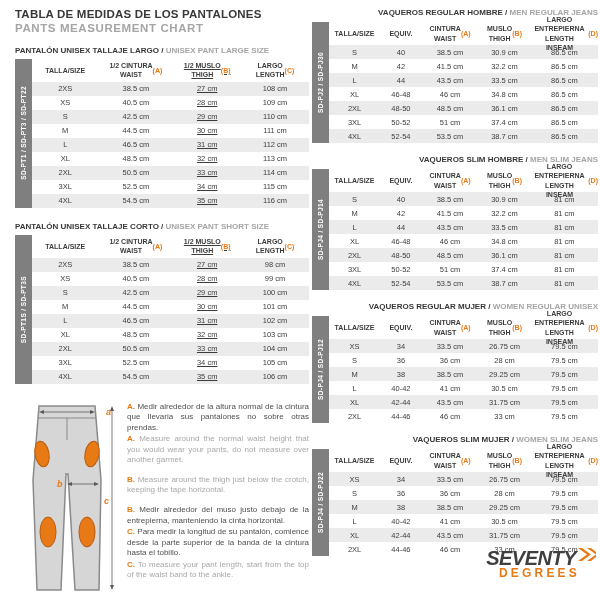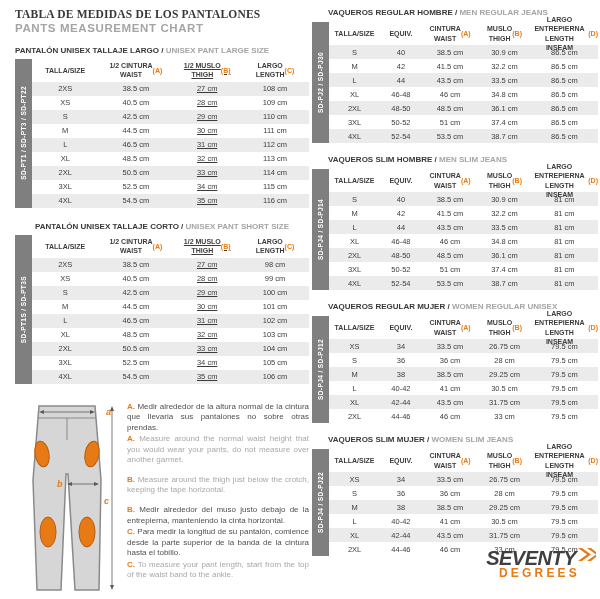--- a/index.html
+++ b/index.html
@@ -1,25 +1,25 @@
 <!DOCTYPE html>
 <html><head>
 <meta charset="utf-8">
 <style>
   html,body{margin:0;padding:0;background:#fff;}
   body{width:600px;height:599px;font-family:"Liberation Sans",sans-serif;color:#3c3c3c;}
   .page{position:relative;width:600px;height:599px;overflow:hidden;background:#fff;}
   .col-left{position:absolute;left:15px;top:8px;width:294px;}
   .col-right{position:absolute;left:312px;top:8px;width:286px;}
 
-  .main-title{font-size:11.5px;font-weight:bold;letter-spacing:.2px;line-height:1.2;color:#383838;font-family:Liberation Serif, serif;}
+  .main-title{font-size:11.5px;font-weight:bold;letter-spacing:.2px;line-height:1.2;color:#383838;}
   .main-sub{font-size:11.5px;font-weight:bold;letter-spacing:.6px;color:#a5a5a5;line-height:1.2;}
 
   .section-title{font-size:8px;font-weight:bold;color:#383838;margin:10px 0 4px;white-space:nowrap;}
-  .col-right .section-title{margin:12px 16px 5px;}
+  .col-right .section-title{margin:12px 0 5px;text-align:right;}
   .col-right .section-title:first-child{margin-top:0;}
   .section-title .en{color:#a5a5a5;}
 
   .table-block{display:flex;align-items:stretch;}
   .sidebar{width:17px;background:#7f7f7f;display:flex;align-items:center;justify-content:center;flex:none;}
   .sidebar span{writing-mode:vertical-rl;transform:rotate(180deg);color:#fff;font-size:6.5px;font-weight:bold;letter-spacing:.4px;white-space:nowrap;}
   .grid{flex:1;}
   .tr{display:flex;height:14px;}
   .tr.thead{height:23px;}
   .tr.odd{background:#ebebeb;}
@@ -118,21 +118,21 @@
           </div>
           <div class="tr odd">
             <div class="td col0">4XL</div>
             <div class="td col1">54.5 cm</div>
             <div class="td col2">35 cm</div>
             <div class="td col3">116 cm</div>
           </div>
         </div>
     </div>
 
-    <div class="section-title" style="margin-top:14px;text-align:center;">
+    <div class="section-title" style="margin-top:14px;">
       <span>PANTALÓN UNISEX TALLAJE CORTO /</span>
       <span class="en">UNISEX PANT SHORT SIZE</span>
     </div>
     <div class="table-block">
       <div class="sidebar">
         <span>SD-PT1S / SD-PT3S</span>
       </div>
       <div class="grid lt">
           <div class="tr thead">
             <div class="th col0">TALLA/SIZE</div>

